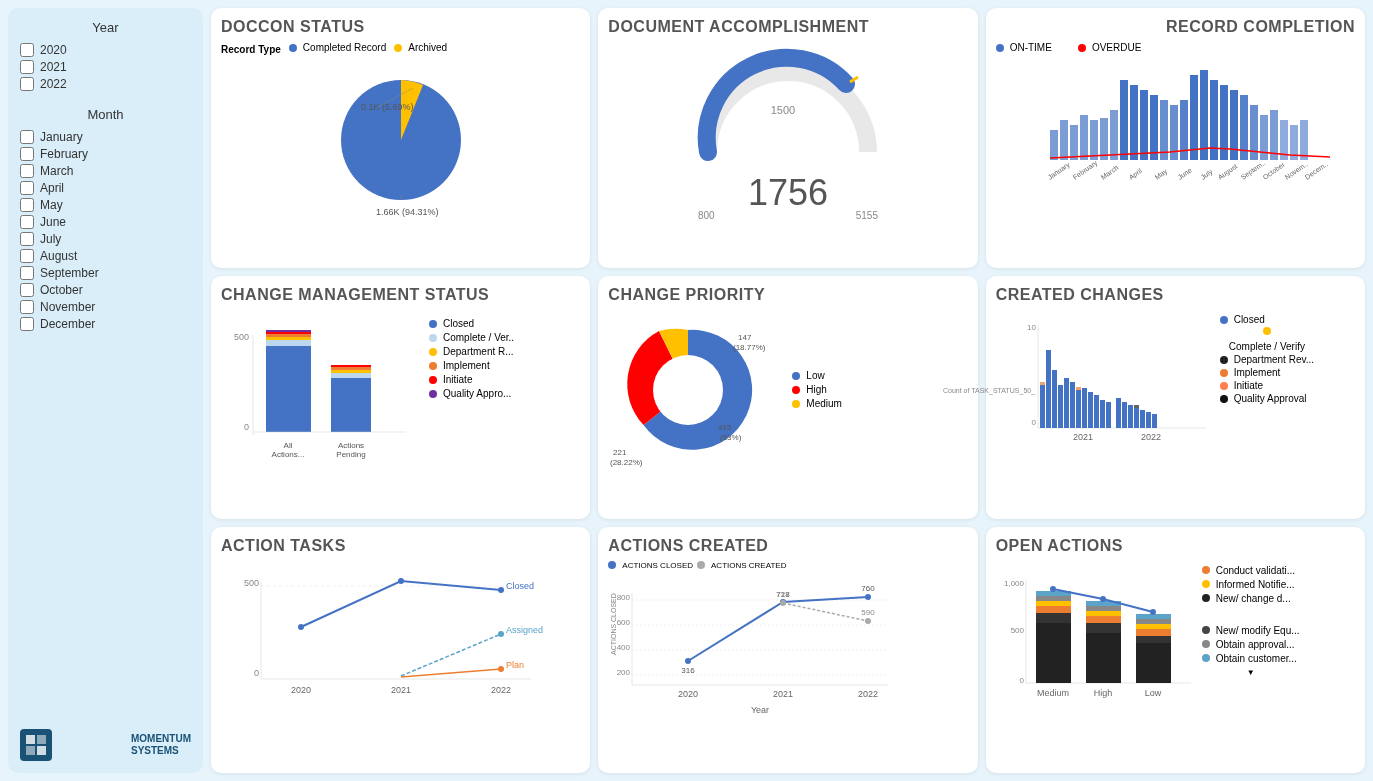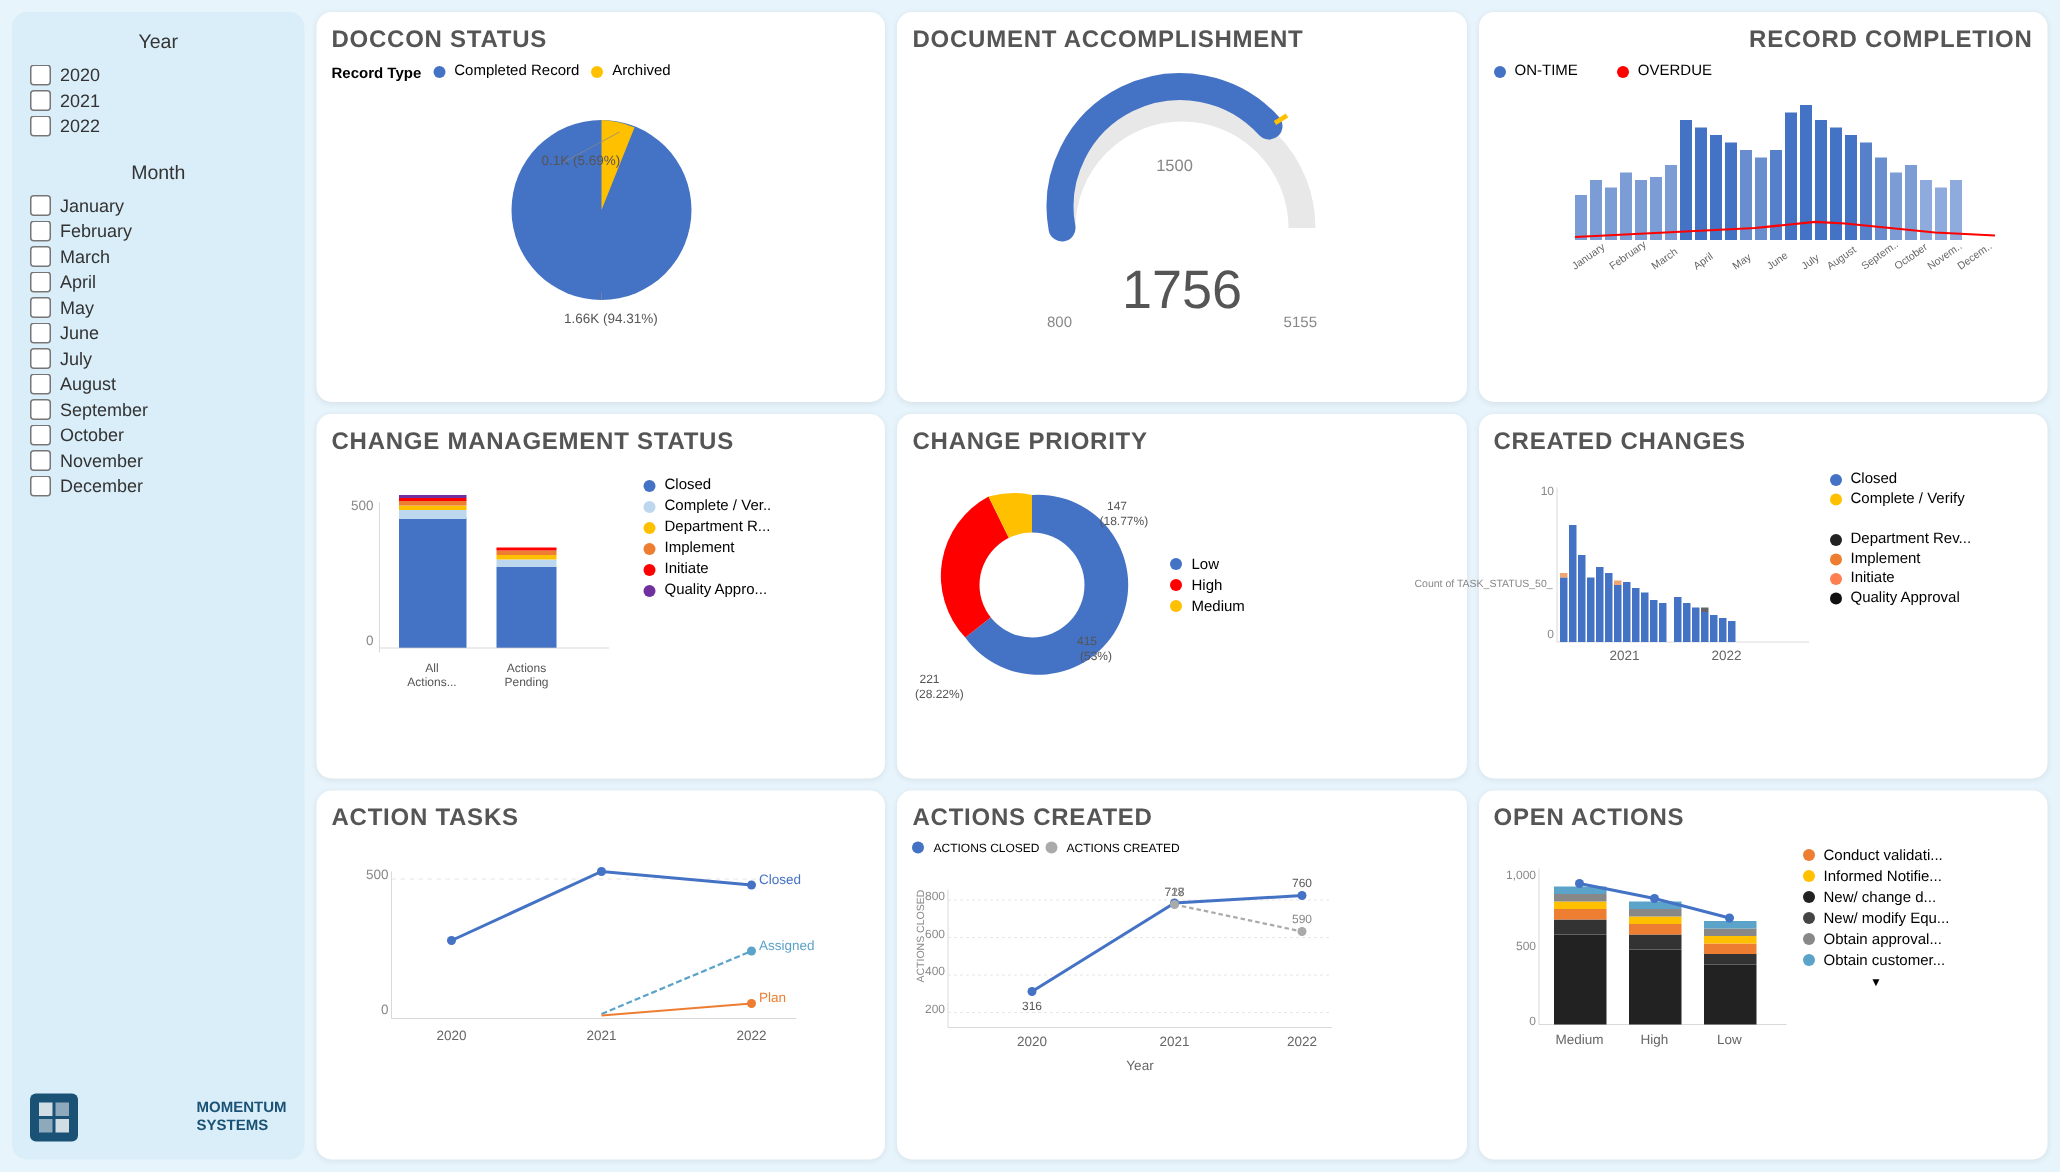--- a/index.html
+++ b/index.html
@@ -398,21 +398,21 @@
         <div class="legend-row">
             <span class="legend-dot" style="background:#7030A0;"></span>
             <span>Quality Appro...</span>
           </div>
       </div>
     </div>
   </div>
 
   <div class="panel change-priority-panel">
     <div class="panel-title">CHANGE PRIORITY</div>
-    <div style="display:flex; align-items:center; gap:12px;">
+    <div style="display:flex; align-items:center; gap:24px;">
       <div style="position:relative;">
         <svg width="160" height="160" viewBox="0 0 160 160">
 
           <path d="M80,80 L80,20 A60,60 0 1,1 35.5,115 Z" fill="#4472C4"></path>
 
           <path d="M80,80 L35.5,115 A60,60 0 0,1 51,21 Z" fill="#FF0000"></path>
 
           <path d="M80,80 L51,21 A60,60 0 0,1 80,20 Z" fill="#FFC000"></path>
 
           <circle cx="80" cy="80" r="35" fill="white"></circle>
@@ -478,21 +478,21 @@
         <rect x="138" y="95" width="5" height="3" fill="#222" opacity="0.7"></rect>
 
         <text x="77" y="130" font-size="9" fill="#666">2021</text>
         <text x="145" y="130" font-size="9" fill="#666">2022</text>
       </svg>
       <div style="font-size:8px; padding-top:4px;">
         <div class="legend-row" style="margin-bottom:2px;">
             <span class="legend-dot" style="background:#4472C4;"></span>
             <span>Closed</span>
           </div>
-        <div class="legend-row" style="margin-bottom:16px;">
+        <div class="legend-row" style="margin-bottom:2px;flex-direction:column;">
             <span class="legend-dot" style="background:#FFC000;"></span>
             <span>Complete / Verify</span>
           </div>
         <div class="legend-row" style="margin-bottom:2px;">
             <span class="legend-dot" style="background:#222;"></span>
             <span>Department Rev...</span>
           </div>
         <div class="legend-row" style="margin-bottom:2px;">
             <span class="legend-dot" style="background:#ED7D31;"></span>
             <span>Implement</span>
@@ -634,21 +634,21 @@
       </svg>
       <div style="font-size:8px; padding-top:4px;">
         <div class="legend-row" style="margin-bottom:3px;">
             <span class="legend-dot" style="background:#ED7D31;"></span>
             <span>Conduct validati...</span>
           </div>
         <div class="legend-row" style="margin-bottom:3px;">
             <span class="legend-dot" style="background:#FFC000;"></span>
             <span>Informed Notifie...</span>
           </div>
-        <div class="legend-row" style="margin-bottom:3px;">
+        <div class="legend-row" style="margin-bottom:21px;">
             <span class="legend-dot" style="background:#222;"></span>
             <span>New/ change d...</span>
           </div>
         <div class="legend-row" style="margin-bottom:3px;">
             <span class="legend-dot" style="background:#444;"></span>
             <span>New/ modify Equ...</span>
           </div>
         <div class="legend-row" style="margin-bottom:3px;">
             <span class="legend-dot" style="background:#888;"></span>
             <span>Obtain approval...</span>

